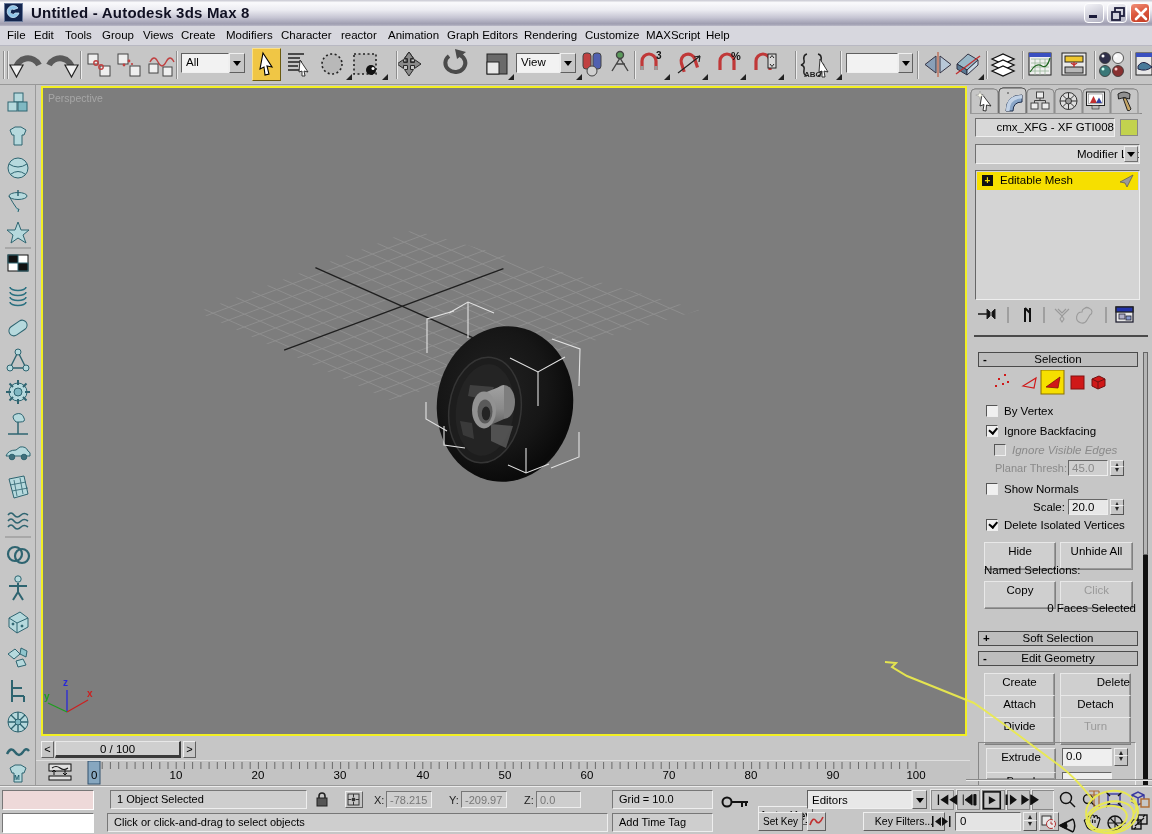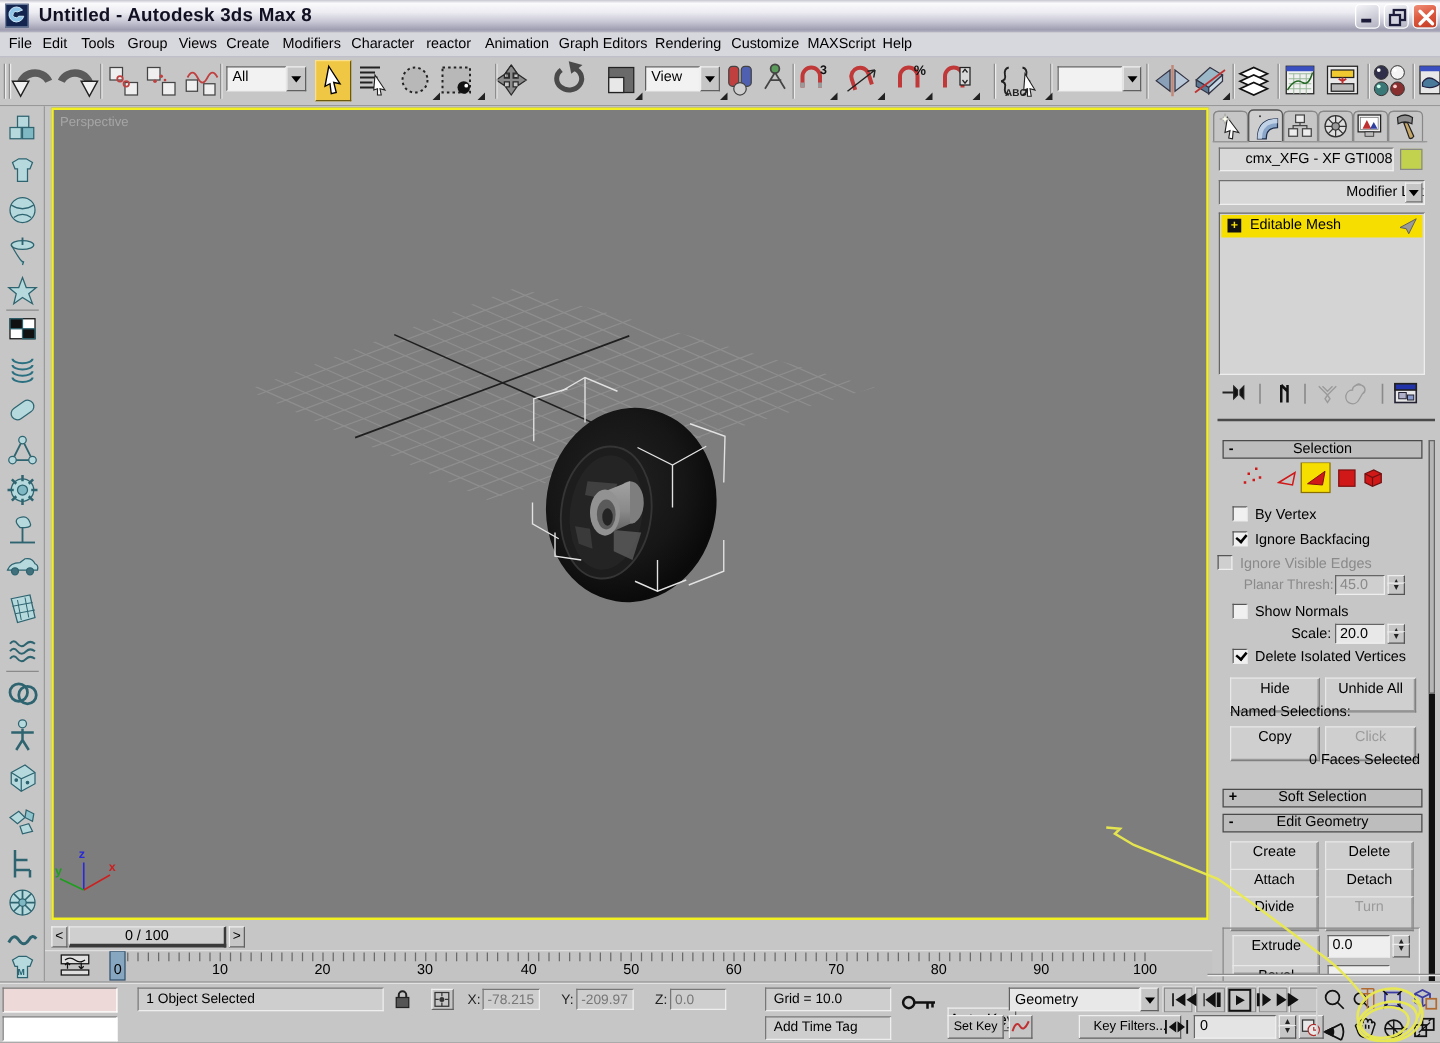--- a/index.html
+++ b/index.html
@@ -756,41 +756,41 @@
 
     <rect x="81" y="6" width="13" height="13" fill="#d01818" stroke="#801010"></rect>
 
     <g>
       <path d="M102 9 L109 6 L115 9 L115 16 L108 19 L102 16 Z" fill="#d01818" stroke="#701010"></path>
       <path d="M102 9 L108 12 L115 9 M108 12 L108 19" fill="none" stroke="#701010"></path>
     </g>
   </svg>
   <div class="cb" style="left:16px;top:320px;"><span class="box"></span>By Vertex</div>
   <div class="cb" style="left:16px;top:340px;"><span class="box ck"></span>Ignore Backfacing</div>
-  <div class="cb dis" style="left:4px;top:359px;"><span class="box"></span>Ignore Visible Edges</div>
+  <div class="cb dis" style="left:24px;top:359px;font-style:italic;"><span class="box"></span>Ignore Visible Edges</div>
   <div class="abs dis" style="left:25px;top:377px;font-size:11px;">Planar Thresh:</div>
   <div class="abs spinfield dis" style="left:98px;top:375px;width:40px;">45.0</div>
   <div class="spinner" style="left:140px;top:375px;"></div>
   <div class="cb" style="left:16px;top:398px;"><span class="box"></span>Show Normals</div>
   <div class="abs" style="left:63px;top:416px;font-size:11.5px;">Scale:</div>
   <div class="abs spinfield" style="left:98px;top:414px;width:40px;background:#e8e8e8;color:#000;">20.0</div>
   <div class="spinner" style="left:140px;top:414px;"></div>
   <div class="cb" style="left:16px;top:434px;"><span class="box ck"></span>Delete Isolated Vertices</div>
   <div class="pbtn" style="left:14px;top:457px;width:72px;">Hide</div>
   <div class="pbtn" style="left:90px;top:457px;width:73px;">Unhide All</div>
   <div class="abs" style="left:14px;top:479px;font-size:11.5px;">Named Selections:</div>
   <div class="pbtn" style="left:14px;top:496px;width:72px;">Copy</div>
   <div class="pbtn dis" style="left:90px;top:496px;width:73px;">Click</div>
   <div class="abs" style="left:0;top:517px;width:166px;text-align:right;font-size:11.5px;">0 Faces Selected</div>
 
   <div class="abs rollhead" style="left:8px;top:546px;"><span class="pm">+</span>Soft Selection</div>
 
   <div class="abs rollhead" style="left:8px;top:566px;"><span class="pm">-</span>Edit Geometry</div>
   <div class="pbtn" style="left:14px;top:588px;width:71px;">Create</div>
-  <div class="pbtn" style="left:90px;top:588px;width:71px;">Delete</div>
+  <div class="pbtn" style="left:90px;top:588px;width:71px;text-align:right;">Delete</div>
   <div class="pbtn" style="left:14px;top:610px;width:71px;">Attach</div>
   <div class="pbtn" style="left:90px;top:610px;width:71px;">Detach</div>
   <div class="pbtn" style="left:14px;top:632px;width:71px;">Divide</div>
   <div class="pbtn dis" style="left:90px;top:632px;width:71px;">Turn</div>
 
   <div class="abs" style="left:8px;top:657px;width:158px;height:43px;border-top:1px solid #888;border-left:1px solid #888;border-right:1px solid #eee;"></div>
   <div class="pbtn" style="left:16px;top:663px;width:70px;">Extrude</div>
   <div class="abs spinfield" style="left:92px;top:663px;width:50px;height:18px;background:#efefef;color:#000;">0.0</div>
   <div class="spinner" style="left:144px;top:663px;height:18px;"></div>
   <div class="pbtn" style="left:16px;top:687px;width:70px;height:8px;overflow:hidden;">Bevel</div>
@@ -821,23 +821,24 @@
   <div class="sfield" style="left:461px;top:5px;width:46px;height:17px;color:#777;padding-left:3px;">-209.97</div>
   <div class="abs" style="left:524px;top:8px;font-size:11px;color:#222;">Z:</div>
   <div class="sfield" style="left:536px;top:5px;width:45px;height:17px;color:#777;padding-left:3px;">0.0</div>
   <div class="sfield" style="left:612px;top:4px;width:101px;">Grid = 10.0</div>
   <svg class="abs" style="left:720px;top:6px" width="32" height="24" viewBox="0 0 32 24">
     <g fill="none" stroke="#111" stroke-width="2">
       <circle cx="7" cy="10" r="4.5"></circle>
       <path d="M11 10 H28 M22 10 v5 M26 10 v4"></path>
     </g>
   </svg>
+  <div class="sfield" style="left:107px;top:27px;width:501px;">Click or click-and-drag to select objects</div>
   <div class="sfield" style="left:612px;top:27px;width:101px;">Add Time Tag</div>
   <div class="btn" style="left:758px;top:4px;width:55px;height:19px;line-height:17px;font-size:13px;margin-top:16px;">Auto Key</div>
-  <div class="abs combo-field" style="left:807px;top:4px;width:105px;height:19px;background:#e8e8e8;padding-top:2.5px;">Geometry</div>
+  <div class="abs combo-field" style="left:807px;top:4px;width:105px;height:19px;background:#e8e8e8;padding-top:2.5px;">Editors</div>
   <div class="abs combo-arrow" style="left:912px;top:4px;width:15px;height:19px;">
       <div style="width:0;height:0;border:4px solid transparent;border-top:5px solid #000;margin:7px auto 0;"></div>
     </div>
   <div class="btn" style="left:758px;top:26px;width:45px;height:19px;line-height:17px;font-size:10px;">Set Key</div>
   <div class="btn" style="left:807px;top:26px;width:19px;height:19px;"><svg width="17" height="17" viewBox="0 0 17 17">
         <path d="M2 12 q3 -9 6 -4 q3 5 7 -4" fill="none" stroke="#c03030" stroke-width="1.6"></path>
       </svg></div>
   <div class="btn" style="left:830px;top:26px;width:82px;height:19px;line-height:17px;font-size:10.5px;margin-left:33px;">Key Filters...</div>
 
   <svg class="abs" style="left:929px;top:3px" width="125" height="21" viewBox="0 0 125 21">

